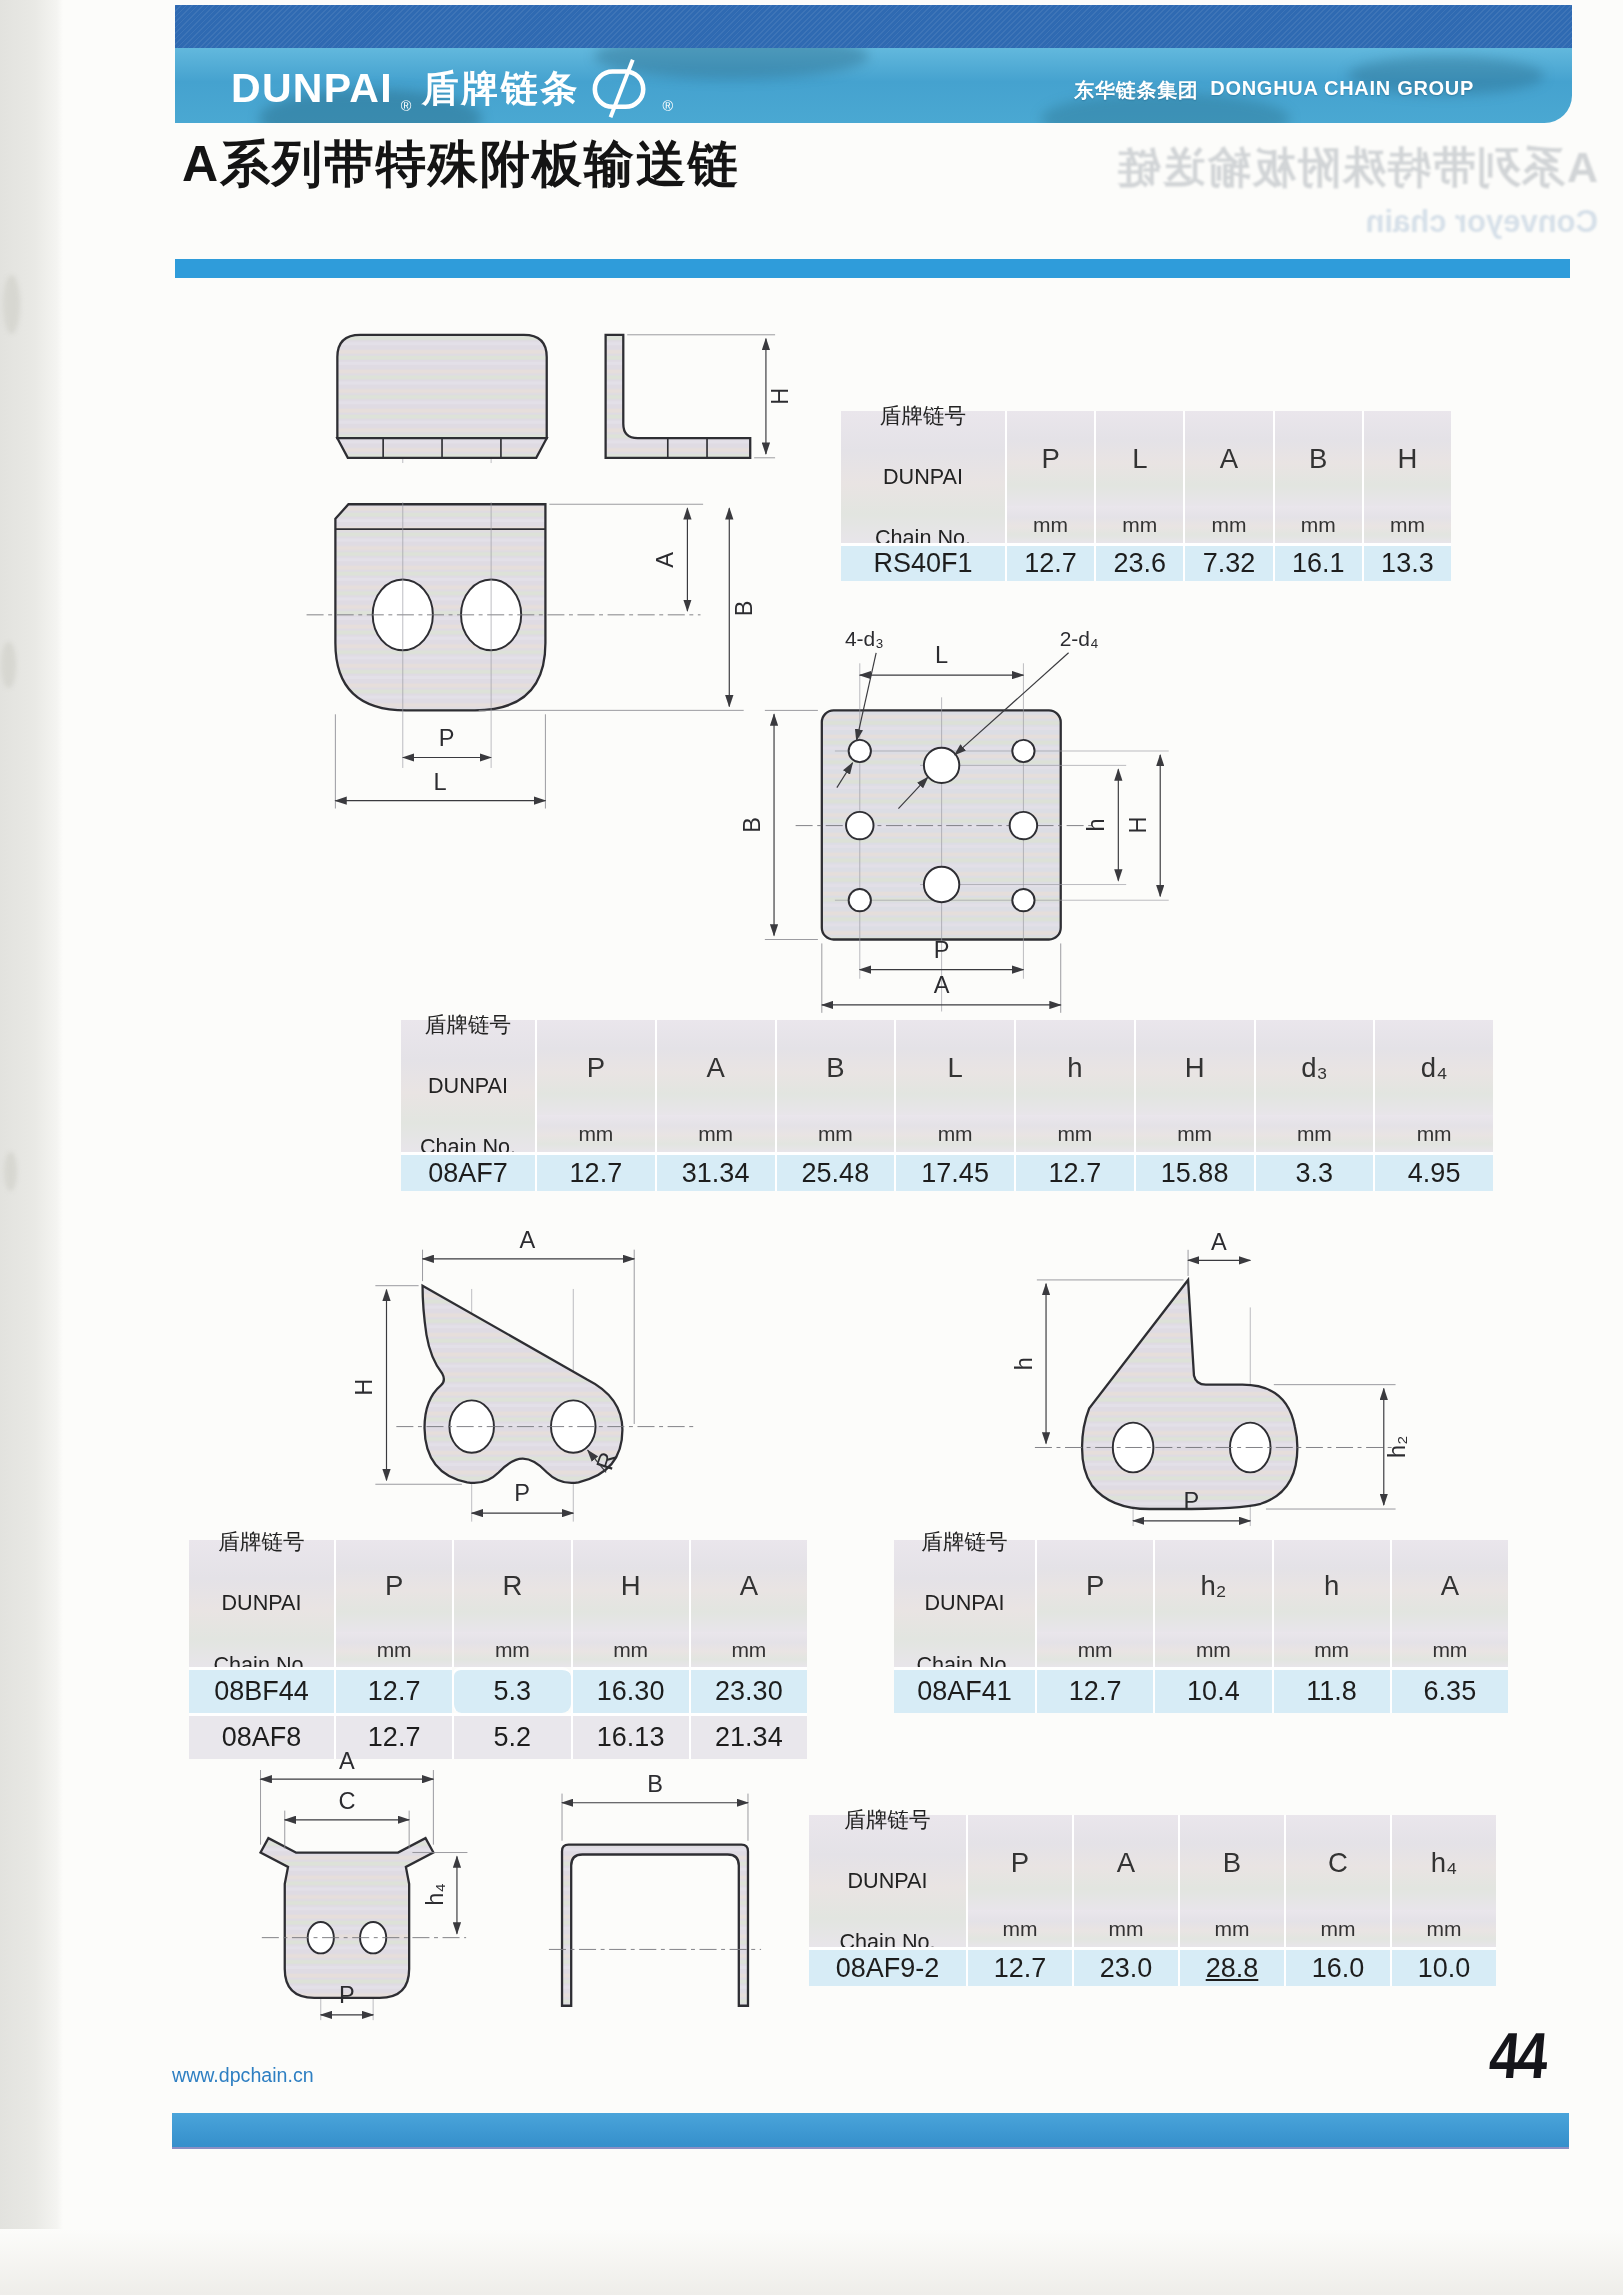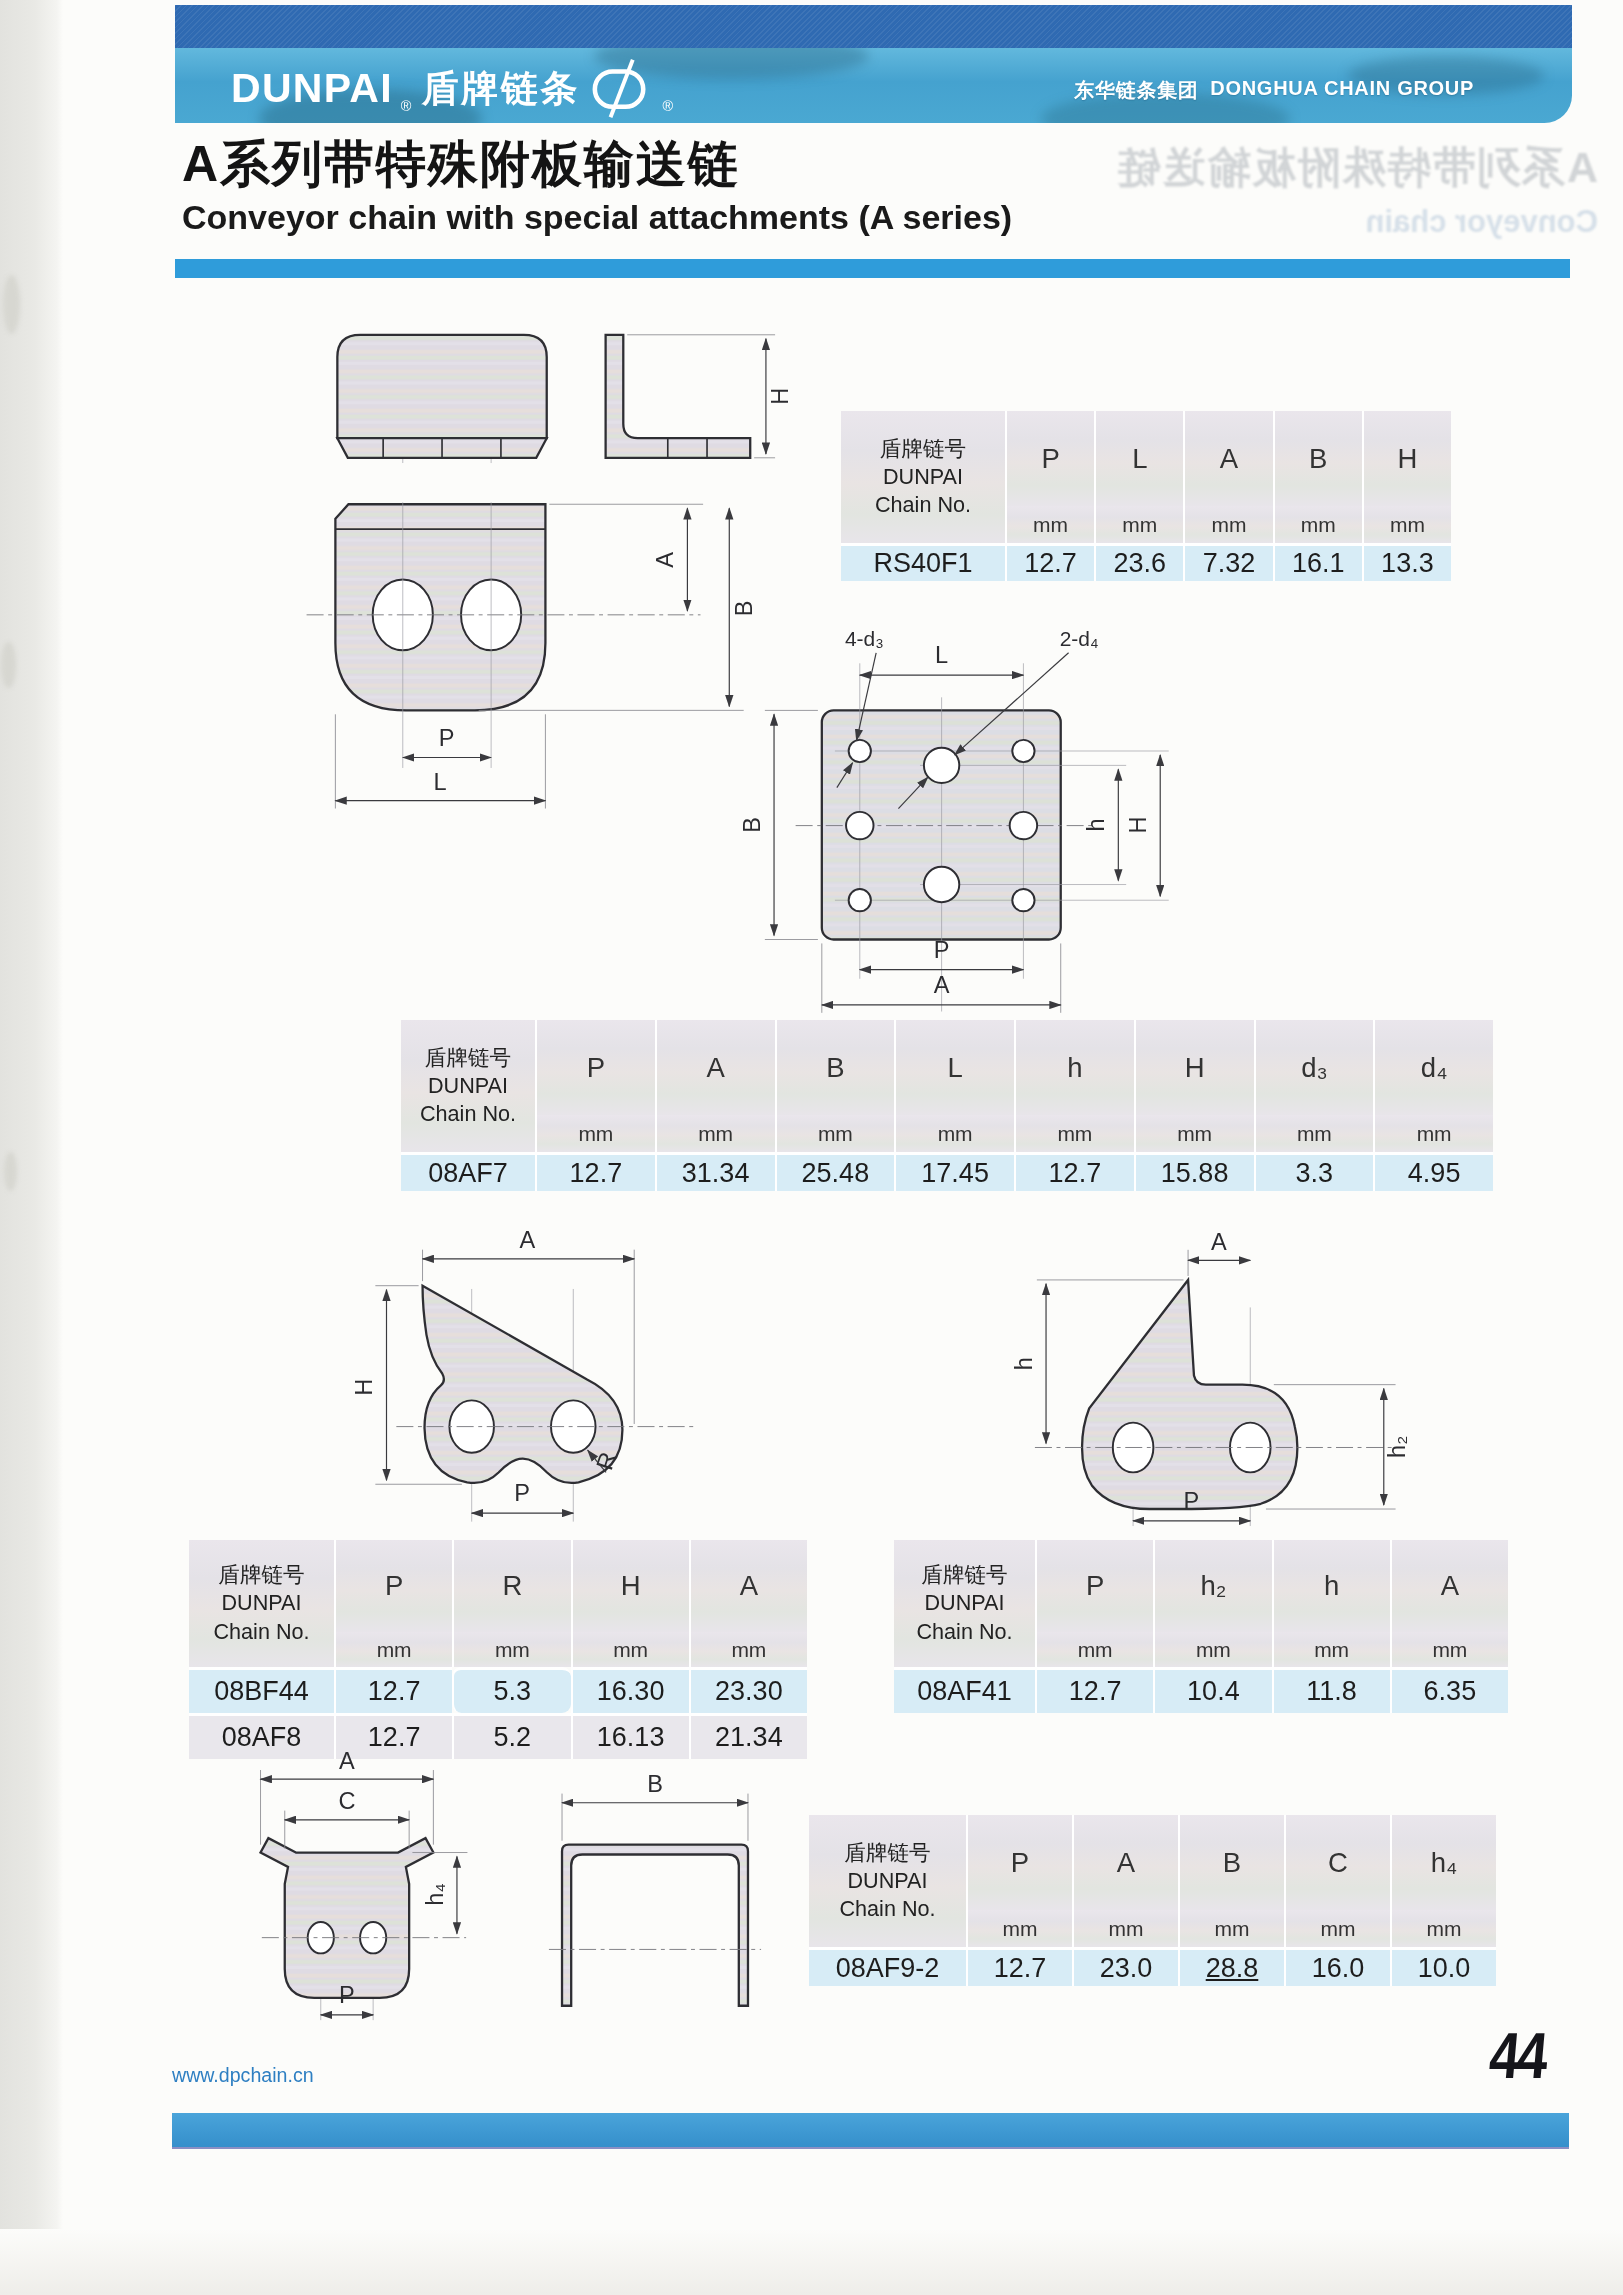--- a/index.html
+++ b/index.html
@@ -29,21 +29,21 @@
   .title-cn{left:182px;top:131px;font-size:50px;font-weight:bold;color:#141414;letter-spacing:2px;}
   .title-en{left:182px;top:198px;font-size:34px;font-weight:bold;color:#1a1a1a;}
   .title-rule{left:175px;right:54px;top:259px;height:19px;background:#2f9cda;}
   .ghost{left:976px;top:139px;width:622px;text-align:left;transform:scaleX(-1);filter:blur(1.3px);}
   .ghost .g1{font-size:43px;font-weight:bold;color:#a8aeb4;opacity:.5;letter-spacing:2px;}
   .ghost .g2{font-size:31px;font-weight:bold;color:#b7c8da;opacity:.55;margin-top:6.5px;}
 
   
   .tbl{position:absolute;}
   .cell{display:flex;align-items:center;justify-content:center;box-sizing:border-box;}
-  .hd{background:linear-gradient(180deg,#eae6ec 0%,#e4e2e7 30%,#e9e4e3 55%,#e2e5e0 78%,#e8e5ea 100%);}
+  .hd{background:linear-gradient(180deg,#eae6ec 0%,#e4e2e7 30%,#e9e4e3 55%,#e2e5e0 78%,#e8e5ea 100%);gap:33px;}
   .letter{font-size:27.5px;color:#333;}
   .unit{font-size:21px;color:#333;}
   .chain{flex-direction:column;font-size:21.6px;line-height:1.3;color:#222;}
   .dat{font-size:27px;color:#1d1d1d;border-top:3.3px solid #fff;}
   .sep{border-left:2.6px solid #fff;}
   .tone-blue{background:#d7ecf6;}
   .tone-gray{background:#e9e7ec;}
 
   
   svg{position:absolute;overflow:visible;}
@@ -96,21 +96,20 @@
       <span>东华链条集团</span>
       <span>DONGHUA CHAIN GROUP</span>
     </div>
   </div>
 
   <div class="abs ghost">
     <div class="g1">A系列带特殊附板输送链</div>
     <div class="g2">Conveyor chain</div>
   </div>
   <div class="abs title-cn">A系列带特殊附板输送链</div>
-  <div class="abs title-en">Conveyor chain with special attachments (A series)</div>
   <div class="abs title-rule"></div>
 
   <svg style="left:275px;top:306px;" width="550" height="530" viewBox="0 0 840 810">
     <defs>
       <pattern id="p1" width="12" height="30" patternUnits="userSpaceOnUse">
         <rect width="12" height="30" fill="#dfdbe3"></rect>
           <rect y="7" width="12" height="6" fill="#e6dedb"></rect>
         <rect y="16" width="12" height="6" fill="#dde2d8"></rect>
           <rect y="25" width="12" height="5" fill="#e3e0e8"></rect>
       </pattern>

